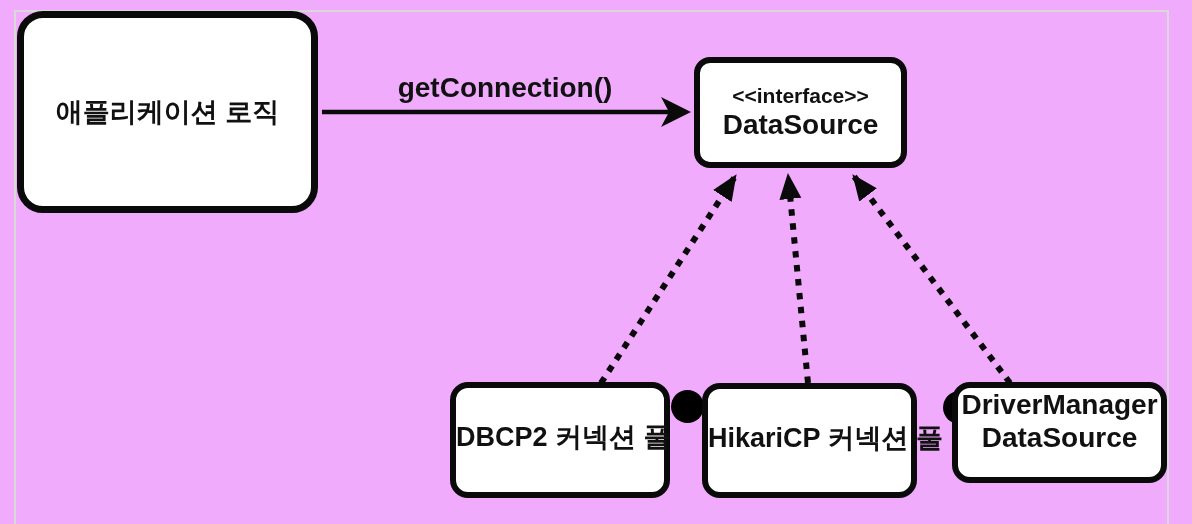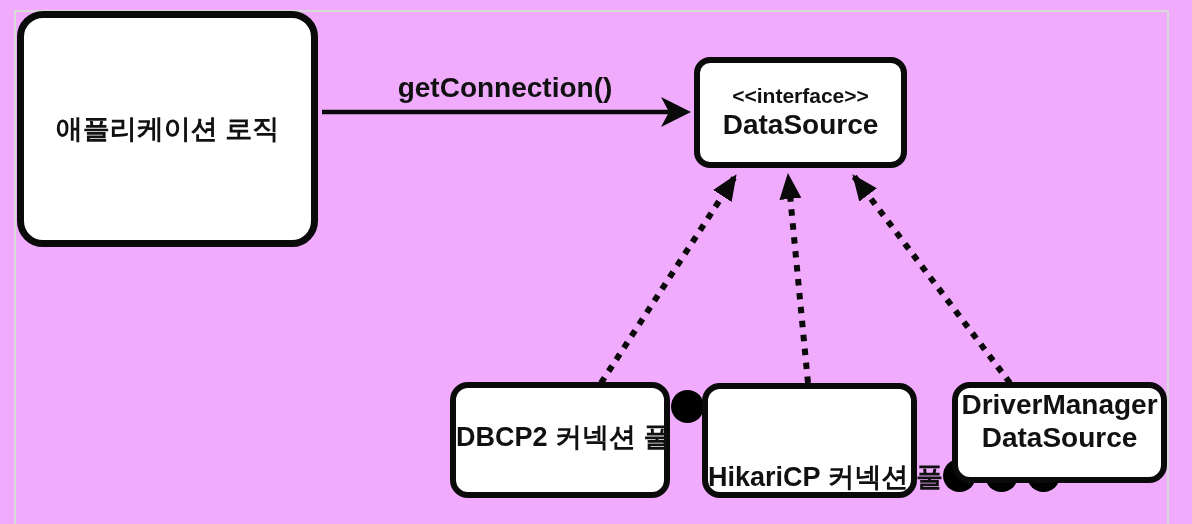--- a/index.html
+++ b/index.html
@@ -36,21 +36,21 @@
     background: #ffffff;
     border: 6px solid #0a0a0a;
     display: flex;
     align-items: center;
     justify-content: center;
     color: #111111;
   }
 
   .app-box {
     left: 17px; top: 11px;
-    width: 301px; height: 236px;
+    width: 301px; height: 202px;
     border-width: 7px;
     border-radius: 26px;
     font-size: 27px;
     font-weight: 700;
   }
 
   .iface-box {
     left: 694px; top: 57px;
     width: 213px; height: 111px;
     border-radius: 16px;
@@ -61,21 +61,21 @@
   .iface-name { font-size: 28px; font-weight: 700; }
 
   .impl-box {
     border-radius: 18px;
     flex-direction: row;
     align-items: stretch;
     justify-content: flex-start;
     font-weight: 700;
   }
   .impl-dbcp   { left: 450px; top: 382px; width: 220px; height: 116px; }
-  .impl-hikari { left: 702px; top: 383px; width: 215px; height: 115px; align-items: flex-end; }
+  .impl-hikari { left: 702px; top: 383px; width: 215px; height: 115px; }
   .impl-dm     { left: 952px; top: 382px; width: 215px; height: 101px;
                  justify-content: center; }
 
   .impl-label {
     margin-top: 34px;
     font-size: 27px;
     line-height: 30px;
     text-align: center;
     white-space: nowrap;
   }

